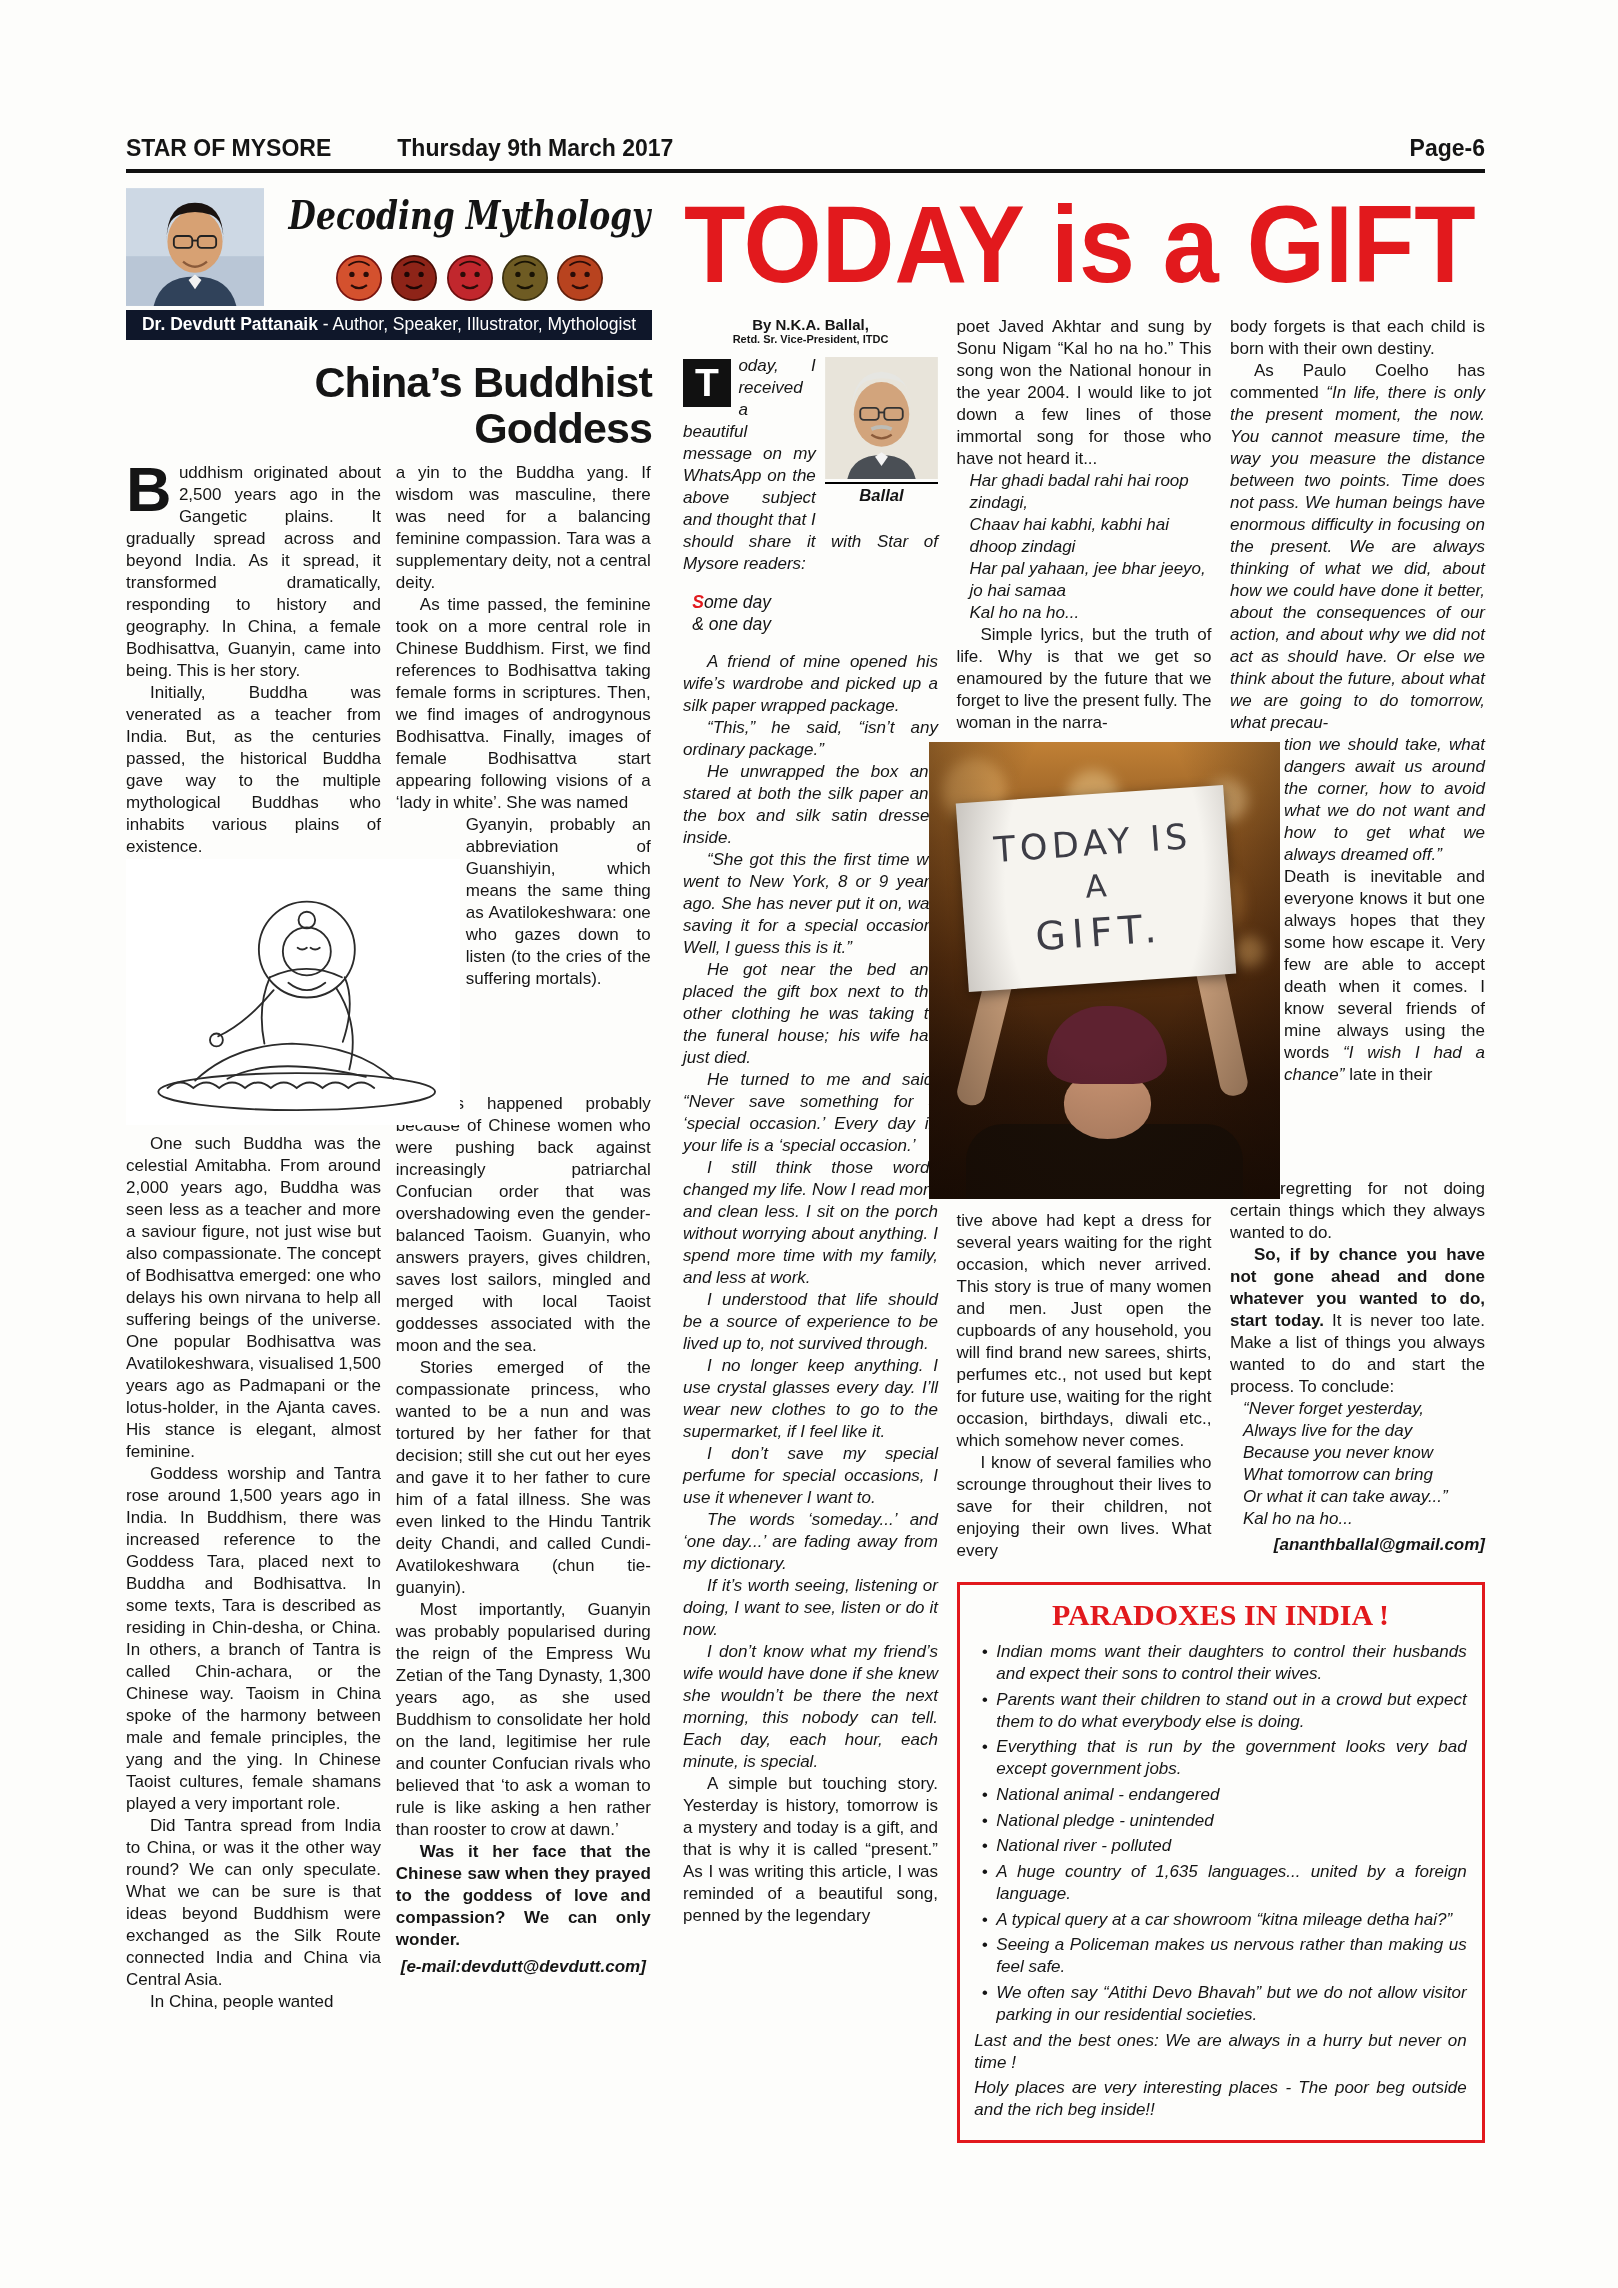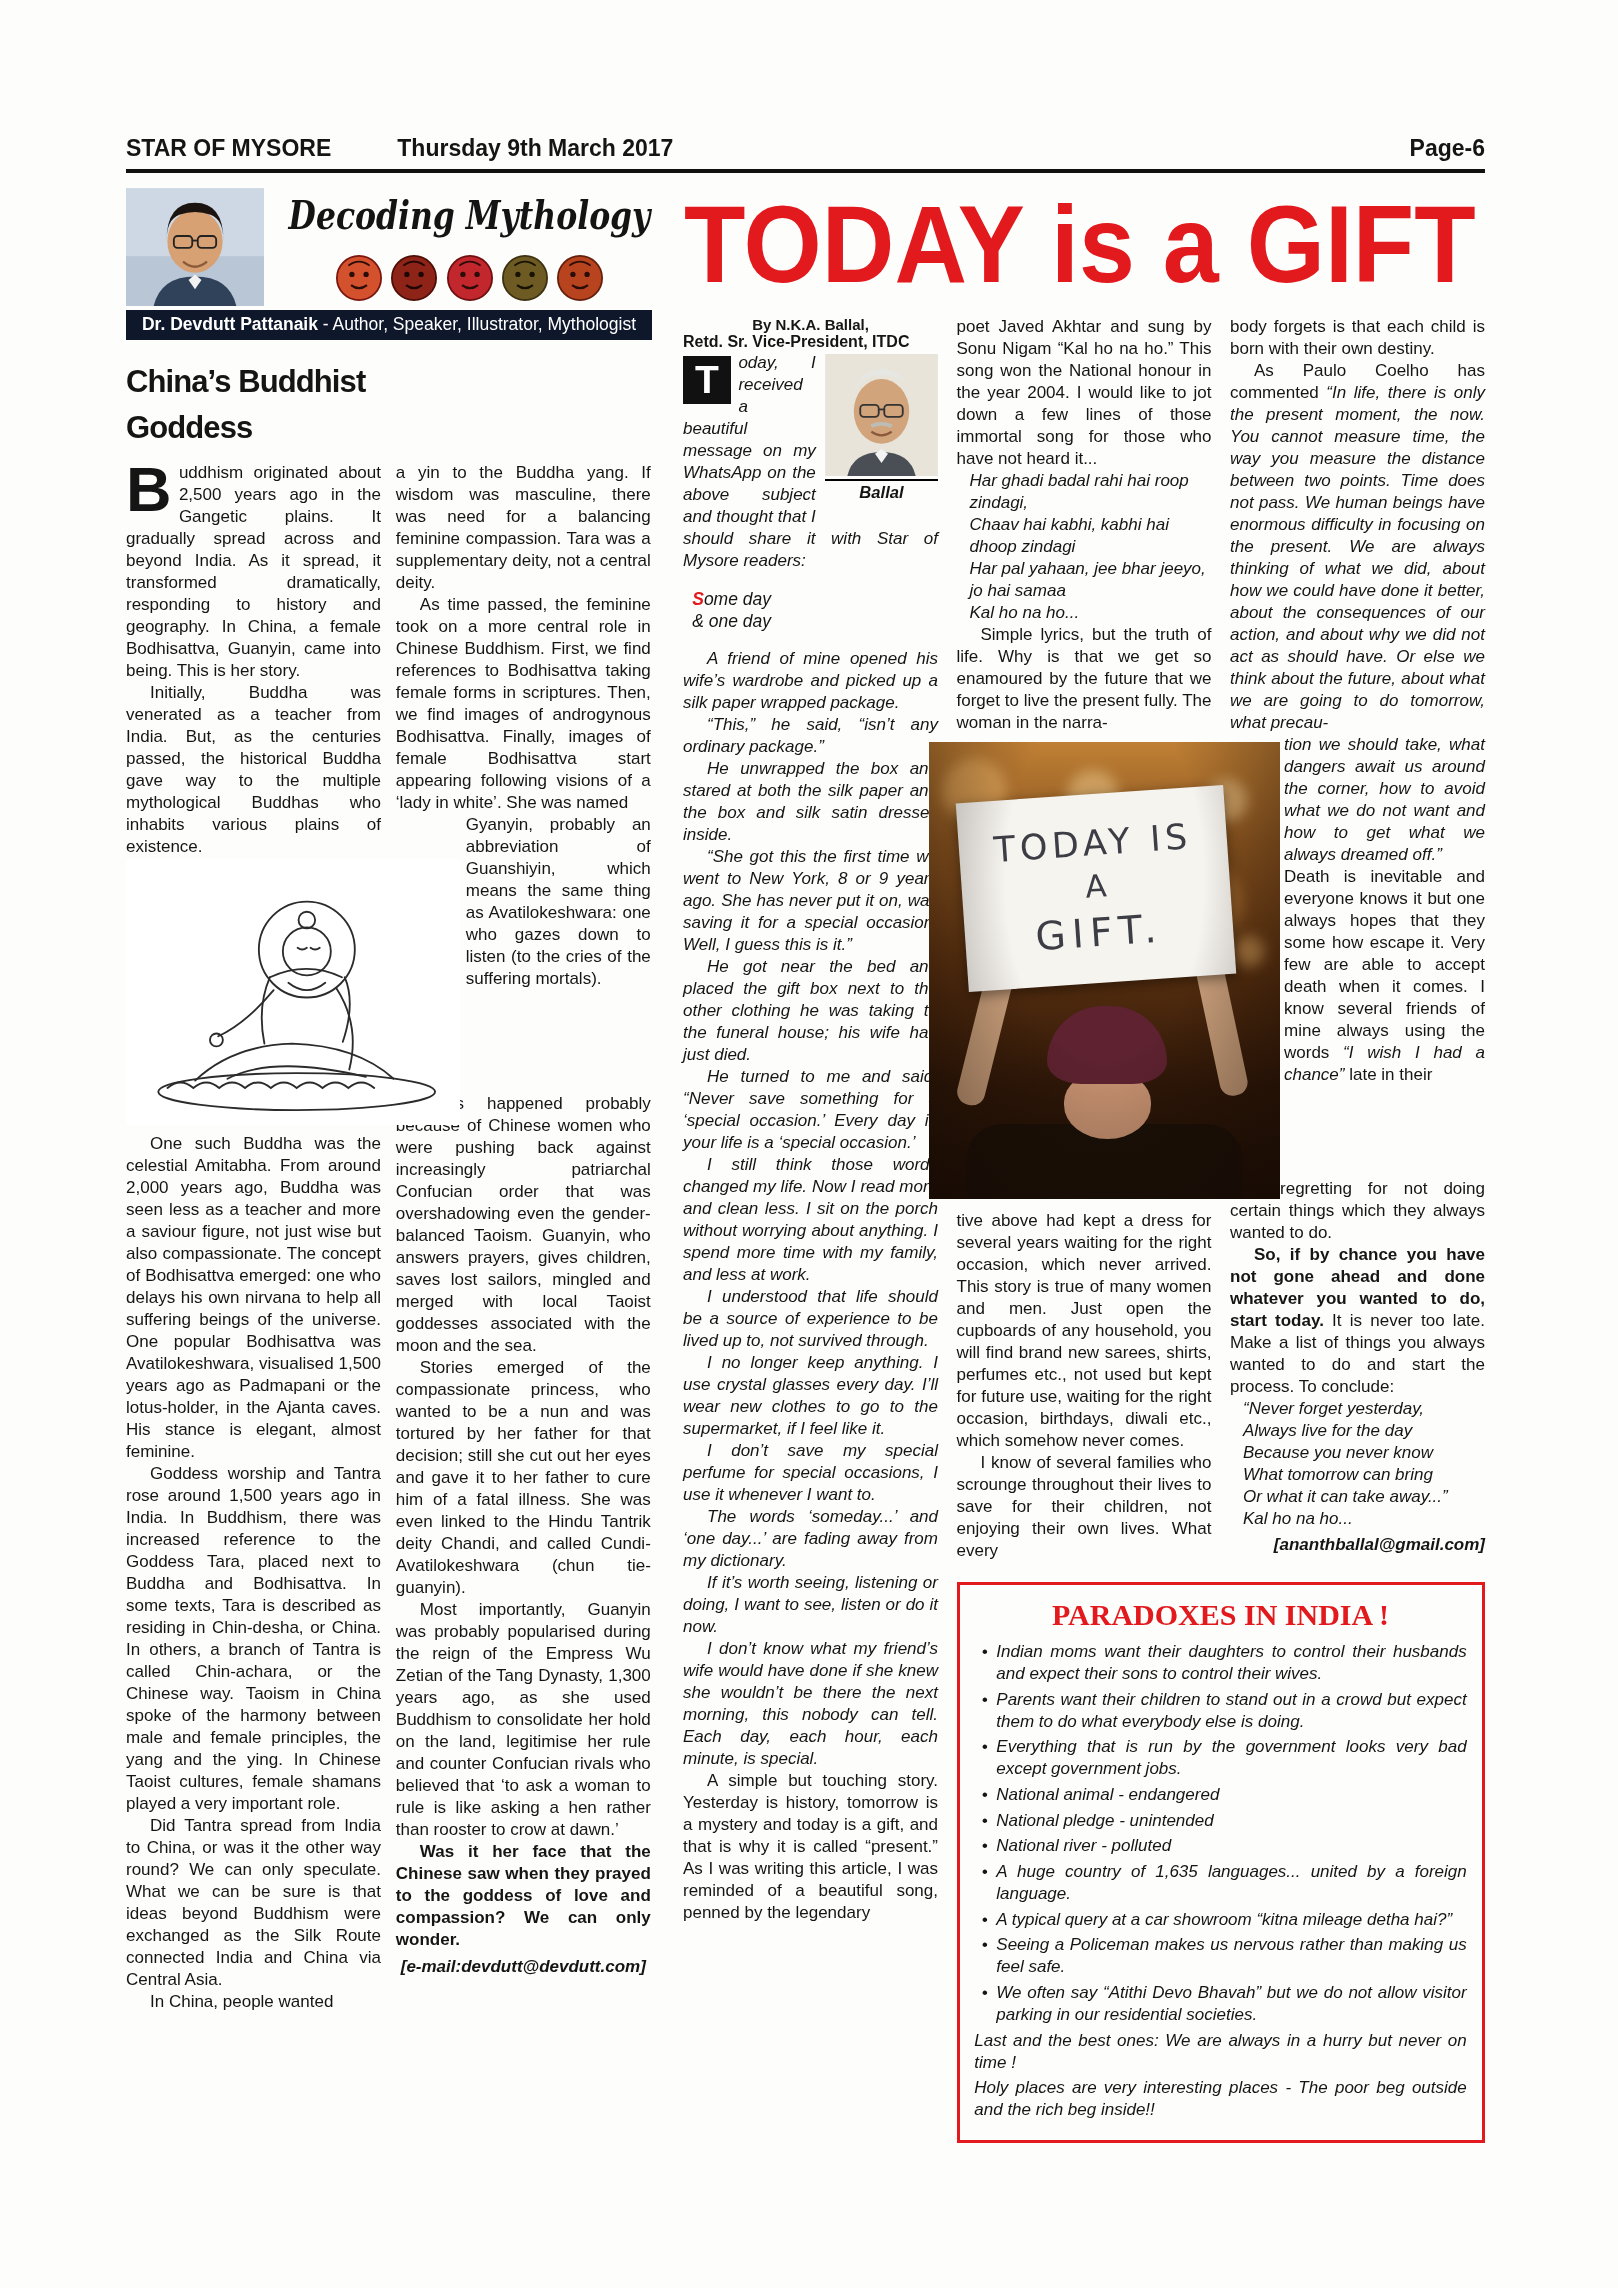--- a/index.html
+++ b/index.html
@@ -31,40 +31,40 @@
   span.i { font-style:italic; }
   span.bb { font-weight:bold; }
 
   
   .dm-top { display:flex; gap:20px; align-items:stretch; }
   .dm-photo { width:138px; height:118px; flex:none; }
   .dm-rt { flex:1; display:flex; flex-direction:column; align-items:center; justify-content:space-between; padding-top:1.8px; }
   .dm-masks { display:flex; gap:9.2px; margin:3.7px 0 5.5px; }
   .dm-caption { background:#0f172a; color:#fff; font-size:17.5px; text-align:center; padding:4.6px 3.7px; margin-top:3.7px; }
 
-  .lt-title { font-size:31px; line-height:46px; font-weight:bold; text-align:left; margin:18.5px 0 11px; letter-spacing:-0.9px; }
+  .lt-title { font-size:43px; line-height:46px; font-weight:bold; text-align:right; margin:18.5px 0 11px; letter-spacing:-0.9px; }
 
   
   .left-body { position:relative; display:flex; gap:14.8px; }
   .lcol { width:255px; flex:none; }
   .dropcap { float:left; font-size:63px; line-height:48px; font-weight:bold; margin:3.7px 7.4px 0 0; font-style:normal; }
   .illus-spacer { height:275px; }
   .buddha-illus { position:absolute; left:0; top:397px; width:334px; height:266px; background:#ffffff; z-index:3; }
   .wrap-left { margin-left:70px; margin-bottom:103px; }
   .wrap-left .para { text-indent:0; }
 
   
   .headline { margin-bottom:9.2px; }
   .rt-cols { display:flex; gap:18.5px; }
   .colA { width:255px; flex:none; }
   .rt-right { width:528px; flex:none; }
   .bc-cols { display:flex; gap:18.5px; }
   .colB,.colC { width:255px; flex:none; }
   .byA1 { font-weight:bold; font-size:15px; text-align:center; }
-  .byA2 { font-weight:bold; font-size:16px; margin-bottom:1px; }
+  .byA2 { font-weight:bold; font-size:11px; text-align:center; margin-bottom:10px; }
   .dropcap-t { float:left; width:48px; height:48px; background:#111; color:#fff; font-size:39px; font-weight:bold;
                text-align:center; line-height:48px; margin:3.7px 7.4px 1.8px 0; font-style:normal; }
   .ballal-wrap { float:right; width:113px; margin:1.8px 0 5.5px 9.2px; }
   .ballal-cap { border-top:2.8px solid #000; font-weight:bold; font-style:italic; text-align:center; font-size:16.6px; padding-top:1.8px; }
   .wrap-right { margin-left:54px; margin-bottom:92px; }
   .wrap-right .para { text-indent:0; }
 
   
   .gift-photo { position:relative; width:351px; height:457px; margin:7.4px -68px 11px -28px; overflow:hidden; z-index:2;
     background:linear-gradient(180deg,#c08035 0%,#8a5520 22%,#5a3110 48%,#2e1708 75%,#1c0f06 100%); }

